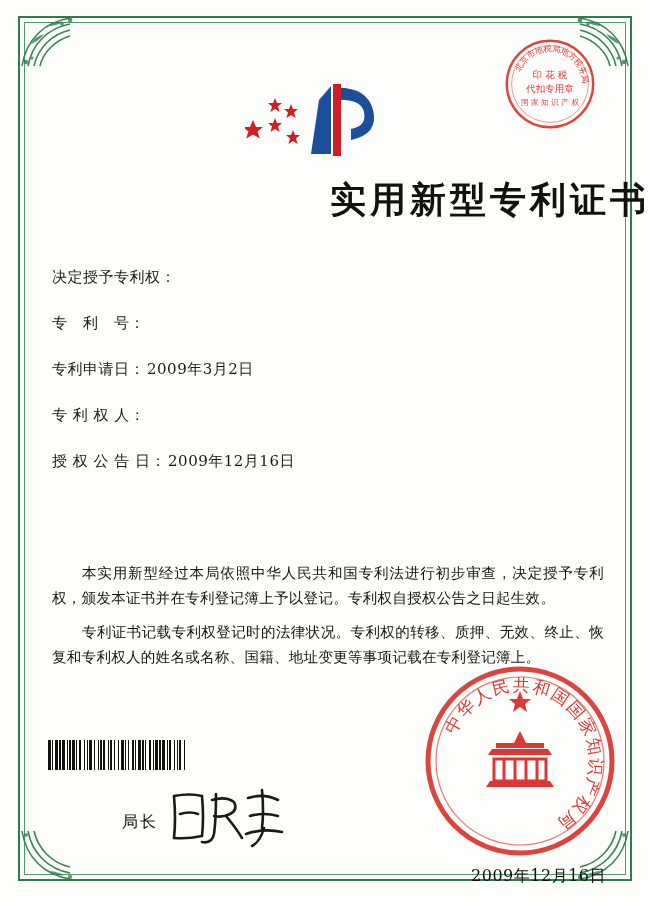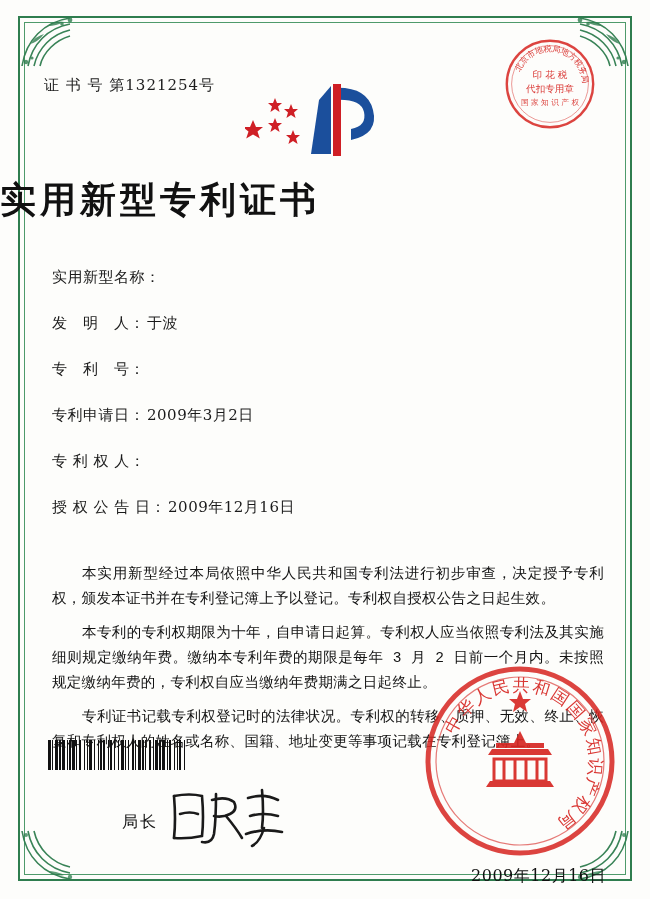--- a/index.html
+++ b/index.html
@@ -69,21 +69,21 @@
     right: 52px;
     top: 36px;
     width: 96px;
     height: 96px;
   }
   .title {
     position: absolute;
     left: 0;
     right: 0;
     top: 176px;
-    text-align: left;
+    text-align: right;
     font-size: 36px;
     font-weight: bold;
     letter-spacing: 4px;
     color: #111;
     font-family: "DejaVu Serif", "Liberation Serif", serif;
   }
 
   
   .fields {
     position: absolute;
@@ -236,21 +236,20 @@
       <path d="M10 52 C14 30 30 14 52 10"></path>
       <path d="M16 52 C20 34 34 20 52 16"></path>
     </g>
     <g fill="#2f7d4f" opacity="0.8">
       <circle cx="52" cy="6" r="2.2"></circle>
       <circle cx="8" cy="48" r="2"></circle>
       <path d="M30 12 q8 -6 16 -4 q-8 4 -16 4z"></path>
     </g>
   </svg>
 
-  <div class="cert-no">证 书 号 第1321254号</div>
 
   <svg class="logo" viewBox="0 0 155 80">
     <g fill="#cf1f25">
       <polygon points="8,38 11,45 18,45 12.5,49.5 14.8,56.5 8,52.5 1.2,56.5 3.5,49.5 -2,45 5,45"></polygon>
       <polygon points="30,16 32,21 37,21 33,24.5 34.6,30 30,27 25.4,30 27,24.5 23,21 28,21"></polygon>
       <polygon points="30,36 32,41 37,41 33,44.5 34.6,50 30,47 25.4,50 27,44.5 23,41 28,41"></polygon>
       <polygon points="46,22 48,27 53,27 49,30.5 50.6,36 46,33 41.4,36 43,30.5 39,27 44,27"></polygon>
       <polygon points="48,48 50,53 55,53 51,56.5 52.6,62 48,59 43.4,62 45,56.5 41,53 46,53"></polygon>
     </g>
     <g>
@@ -269,45 +268,40 @@
     </text>
     <text x="50" y="44" text-anchor="middle" font-size="10" fill="#d6231f" font-family="DejaVu Serif, serif" opacity="0.9">印 花 税</text>
     <text x="50" y="58" text-anchor="middle" font-size="10" fill="#d6231f" font-family="DejaVu Serif, serif" opacity="0.9">代扣专用章</text>
     <text x="50" y="72" text-anchor="middle" font-size="8" fill="#d6231f" font-family="DejaVu Serif, serif" opacity="0.85">国 家 知 识 产 权</text>
   </svg>
 
   <div class="title">实用新型专利证书</div>
 
   <div class="fields">
     <div class="field-row">
-      <span class="field-label">实用新型名称：</span>
-    </div>
-    <div class="field-row">
-      <span class="field-label">发　明　人：</span>
-      <span class="field-value">于波</span>
+      <span class="field-label">决定授予专利权：</span>
     </div>
     <div class="field-row">
       <span class="field-label">专　利　号：</span>
     </div>
     <div class="field-row">
       <span class="field-label">专利申请日：</span>
       <span class="field-value">2009年3月2日</span>
     </div>
     <div class="field-row">
       <span class="field-label">专 利 权 人：</span>
     </div>
     <div class="field-row">
       <span class="field-label">授 权 公 告 日：</span>
       <span class="field-value">2009年12月16日</span>
     </div>
   </div>
 
   <div class="body-text">
     <p>本实用新型经过本局依照中华人民共和国专利法进行初步审查，决定授予专利权，颁发本证书并在专利登记簿上予以登记。专利权自授权公告之日起生效。</p>
-    <p>本专利的专利权期限为十年，自申请日起算。专利权人应当依照专利法及其实施细则规定缴纳年费。缴纳本专利年费的期限是每年 3 月 2 日前一个月内。未按照规定缴纳年费的，专利权自应当缴纳年费期满之日起终止。</p>
     <p>专利证书记载专利权登记时的法律状况。专利权的转移、质押、无效、终止、恢复和专利权人的姓名或名称、国籍、地址变更等事项记载在专利登记簿上。</p>
   </div>
 
   <div class="barcode">
       <i style="width:3px;background:#111"></i>
       <i style="width:1px;background:transparent"></i>
       <i style="width:1px;background:#111"></i>
       <i style="width:2px;background:transparent"></i>
       <i style="width:3px;background:#111"></i>
       <i style="width:1px;background:transparent"></i>

